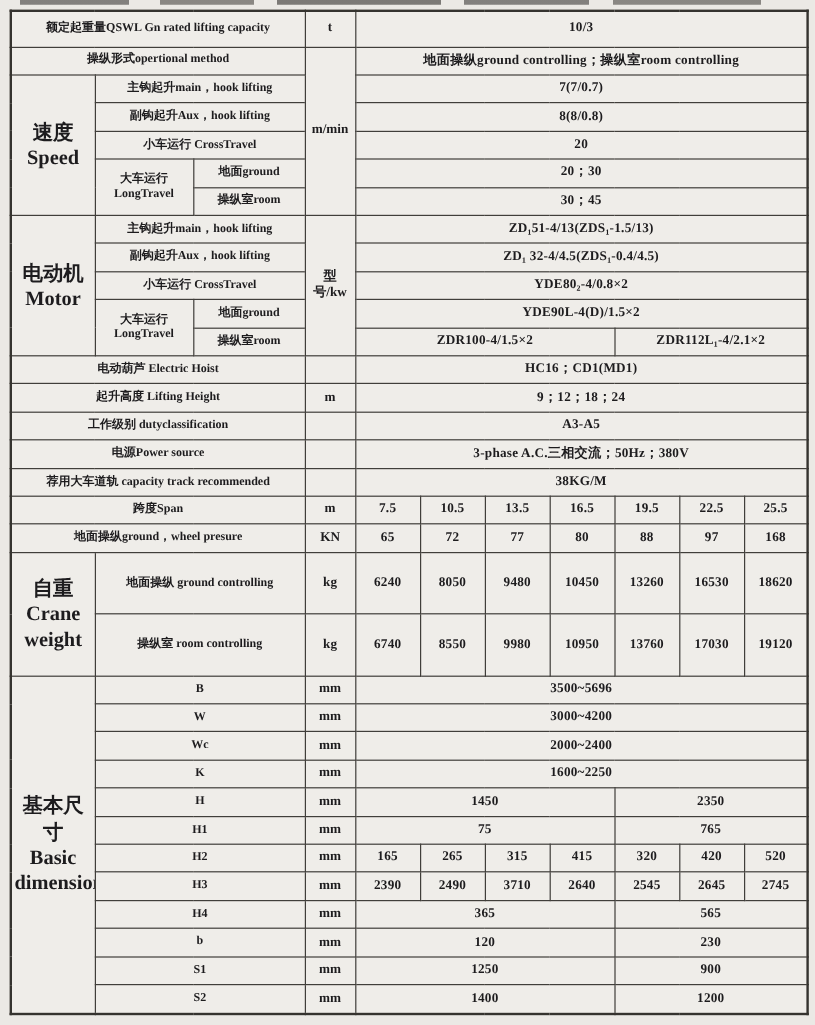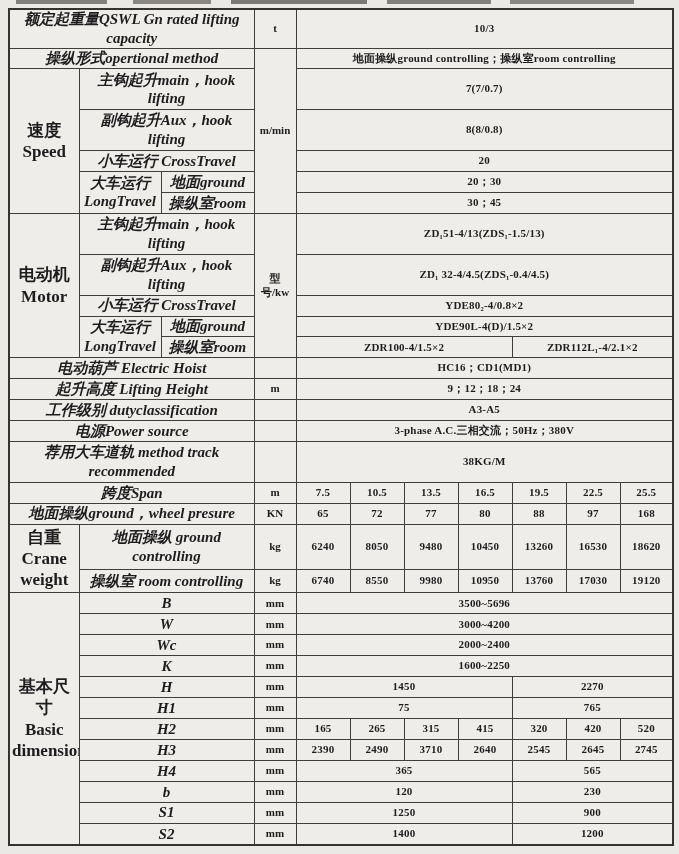--- a/index.html
+++ b/index.html
@@ -28,21 +28,21 @@
   }
   td{
     border:1.5px solid #403e3a;
     text-align:center;vertical-align:middle;
     font-weight:bold;font-size:11px;color:#1d1c1e;
     padding:0 2px;line-height:1.25;
     white-space:pre-line;overflow:hidden;
   }
   tr.first{height:30px;}
   td.grp{font-size:17px;}
-  td.lbl{font-size:15px;font-style:italic;}
+  td.lbl{font-size:10px;}
   td.unit{font-size:11px;}
   td.val{font-size:11px;letter-spacing:.2px;}
 </style>
 </head>
 <body>
 
 <div class="sheet">
   <div class="scan-artifact"></div>
 
   <table class="spec">
@@ -151,21 +151,21 @@
       <td class="val" colspan="7">A3-A5</td>
     </tr>
 
     <tr>
       <td class="lbl" colspan="3">电源Power source</td>
       <td class="unit"></td>
       <td class="val" colspan="7">3-phase A.C.三相交流；50Hz；380V</td>
     </tr>
 
     <tr>
-      <td class="lbl" colspan="3">荐用大车道轨 method track recommended</td>
+      <td class="lbl" colspan="3">荐用大车道轨 capacity track recommended</td>
       <td class="unit"></td>
       <td class="val" colspan="7">38KG/M</td>
     </tr>
 
     <tr>
       <td class="lbl" colspan="3">跨度Span</td>
       <td class="unit">m</td>
       <td class="val">7.5</td>
       <td class="val">10.5</td>
       <td class="val">13.5</td>
@@ -238,21 +238,21 @@
     <tr>
       <td class="lbl" colspan="2">K</td>
       <td class="unit">mm</td>
       <td class="val" colspan="7">1600~2250</td>
     </tr>
 
     <tr>
       <td class="lbl" colspan="2">H</td>
       <td class="unit">mm</td>
       <td class="val" colspan="4">1450</td>
-      <td class="val" colspan="3">2270</td>
+      <td class="val" colspan="3">2350</td>
     </tr>
 
     <tr>
       <td class="lbl" colspan="2">H1</td>
       <td class="unit">mm</td>
       <td class="val" colspan="4">75</td>
       <td class="val" colspan="3">765</td>
     </tr>
 
     <tr>

